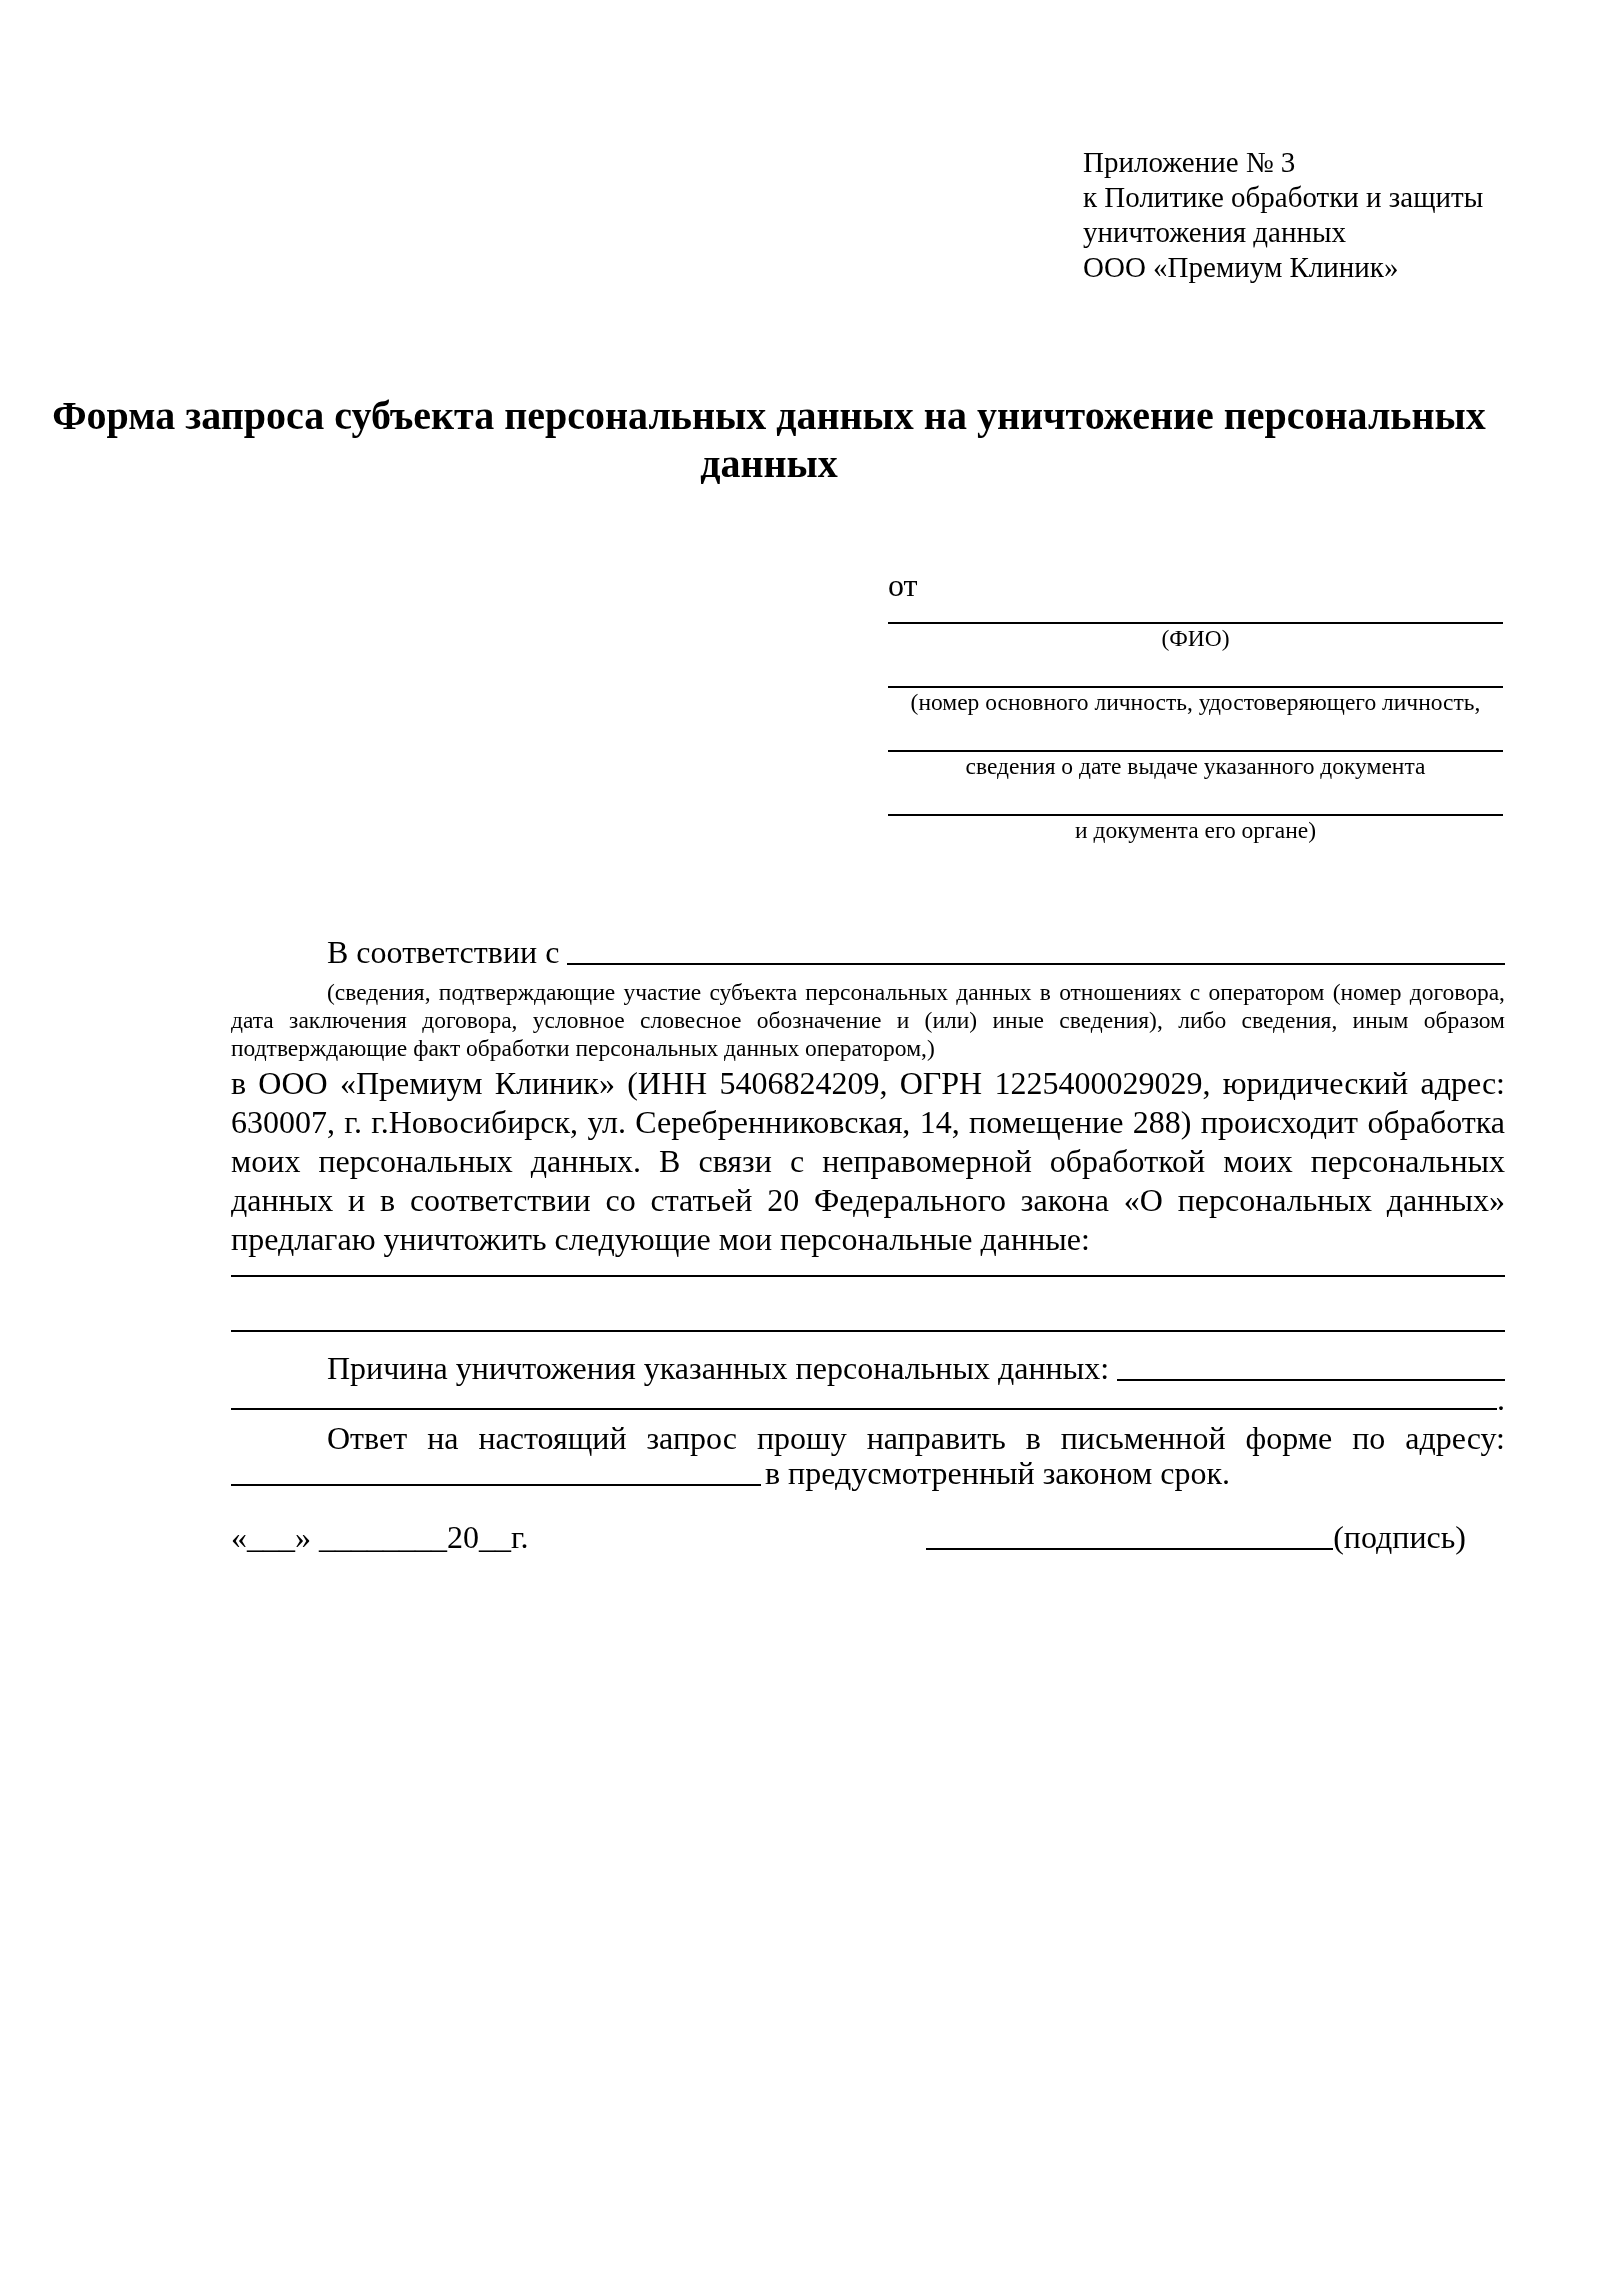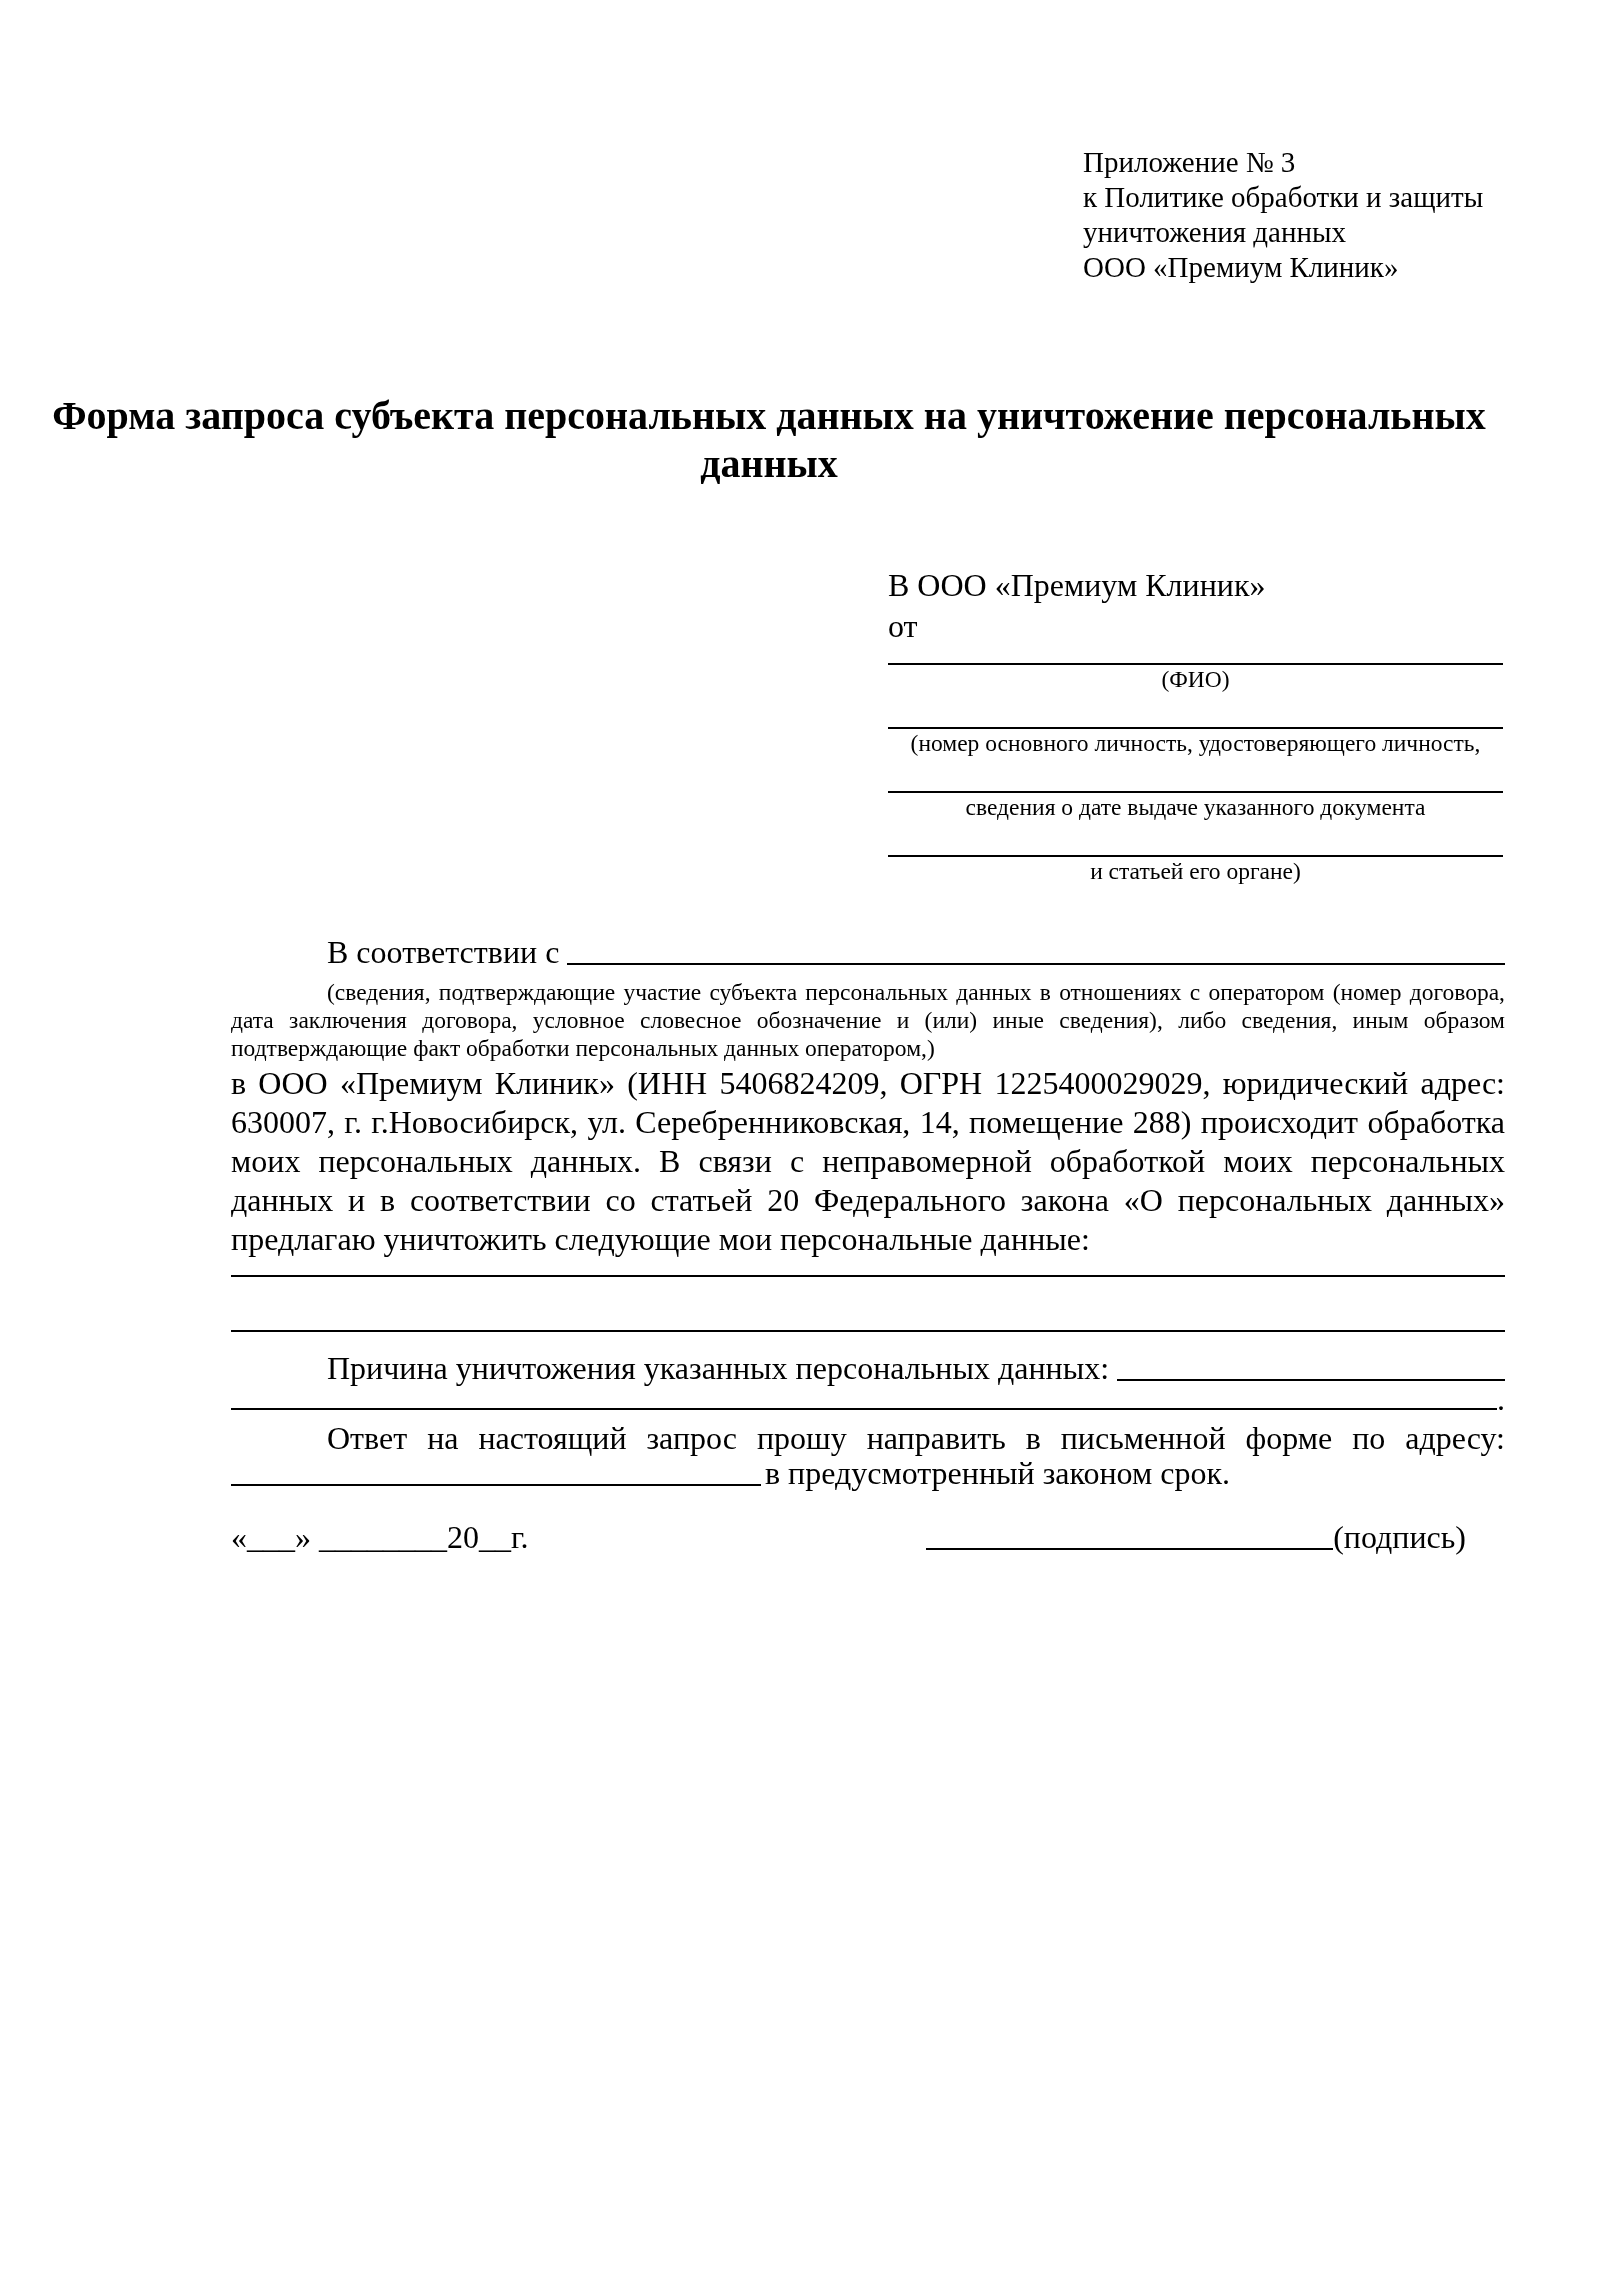--- a/index.html
+++ b/index.html
@@ -122,41 +122,40 @@
   <div class="header-block">
     <div>Приложение № 3</div>
     <div>к Политике обработки и защиты</div>
     <div>уничтожения данных</div>
     <div>ООО «Премиум Клиник»</div>
   </div>
 
   <div class="doc-title">Форма запроса субъекта персональных данных на уничтожение персональных данных</div>
 
   <div class="addressee">
-    <div>В ООО «Премиум Клиник»</div>
     <div>от</div>
 
     <div class="addr-field first">
       <div class="addr-rule"></div>
       <div class="addr-caption">(ФИО)</div>
     </div>
 
     <div class="addr-field">
       <div class="addr-rule"></div>
       <div class="addr-caption">(номер основного личность, удостоверяющего личность,</div>
     </div>
 
     <div class="addr-field">
       <div class="addr-rule"></div>
       <div class="addr-caption">сведения о дате выдаче указанного документа</div>
     </div>
 
     <div class="addr-field">
       <div class="addr-rule"></div>
-      <div class="addr-caption">и статьей его органе)</div>
+      <div class="addr-caption">и документа его органе)</div>
     </div>
   </div>
 
   <div class="body-col">
 
     <div class="flex-row">
       <span class="lbl-indent">В соответствии с</span>
       <span class="fill-line"></span>
     </div>
 

